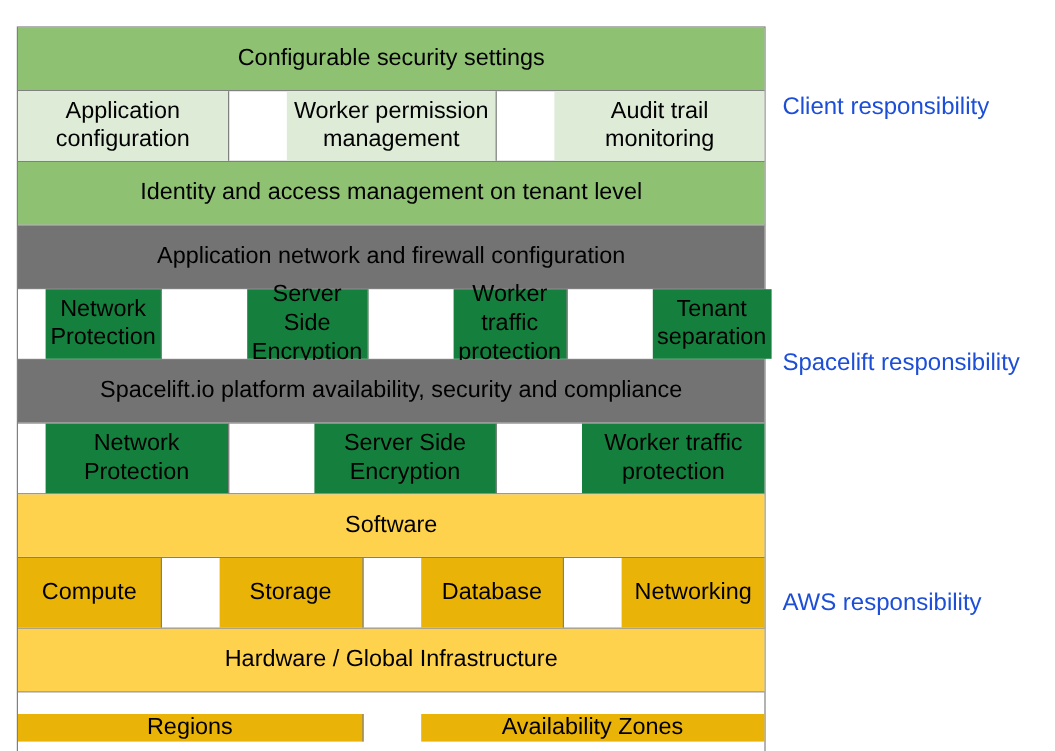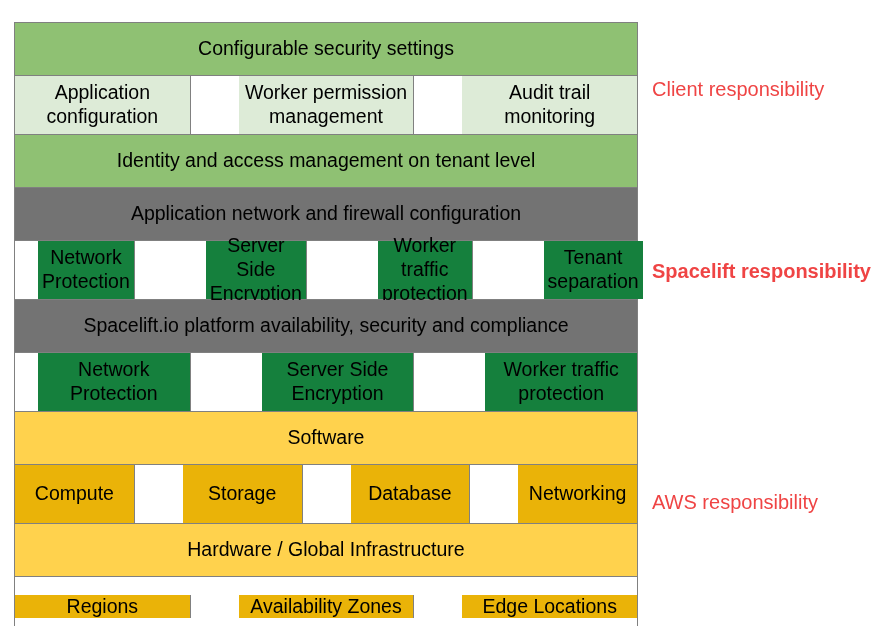--- a/index.html
+++ b/index.html
@@ -66,24 +66,24 @@
   .c-yellow      { background: #FFD24D; }
   .c-yellow-light{ background: #eab308; }
 
   
   .side-label {
     position: absolute;
     left: 652px;
     font-size: 20px;
     line-height: 1.2;
     white-space: nowrap;
-    color: #ef4444;
+    color: #1d4ed8;
   }
   #label-client    { top: 77px; }
-  #label-spacelift { top: 259px; font-weight: bold; }
+  #label-spacelift { top: 290px; }
   #label-aws       { top: 490px; }
 </style>
 </head>
 <body>
 
 <div id="diagram-root">
 
   <div class="stack" id="layer-stack">
 
     <div class="row h-wide">
@@ -142,21 +142,20 @@
       <div class="cell c-yellow-light">Networking</div>
     </div>
 
     <div class="row h-wide">
       <div class="cell c-yellow">Hardware / Global Infrastructure</div>
     </div>
 
     <div class="row h-tall">
       <div class="cell c-yellow-light">Regions</div>
       <div class="cell c-yellow-light">Availability Zones</div>
-      <div class="cell c-yellow-light">Edge Locations</div>
     </div>
 
   </div>
 
   <div class="side-label" id="label-client">Client responsibility</div>
 
   <div class="side-label" id="label-spacelift">Spacelift responsibility</div>
 
   <div class="side-label" id="label-aws">AWS responsibility</div>
 

